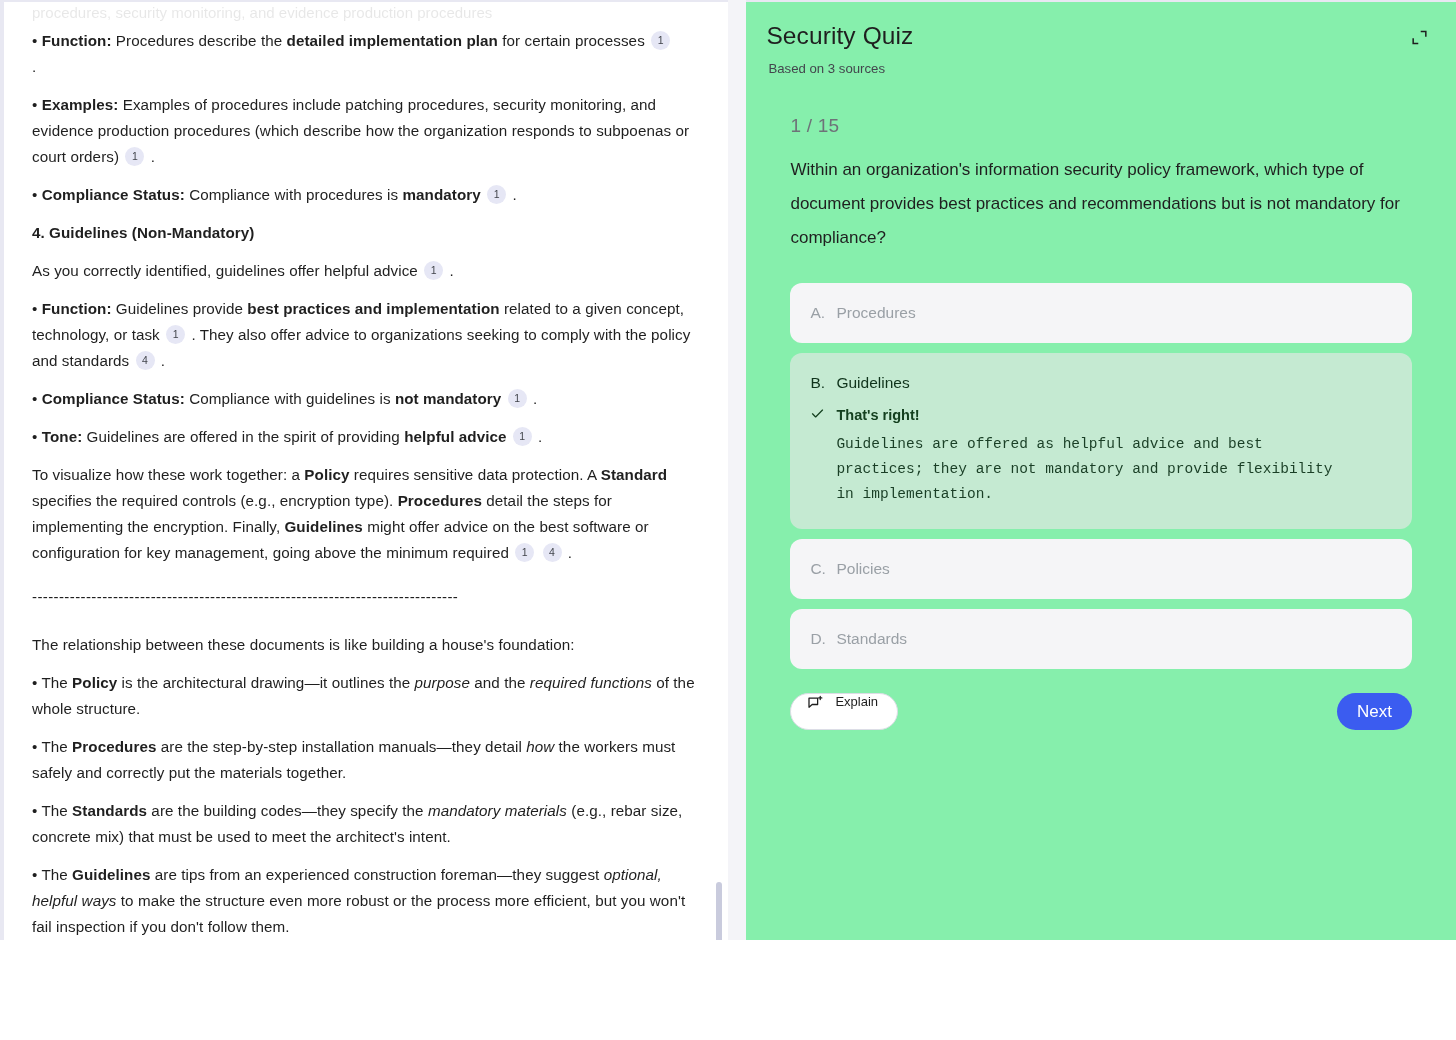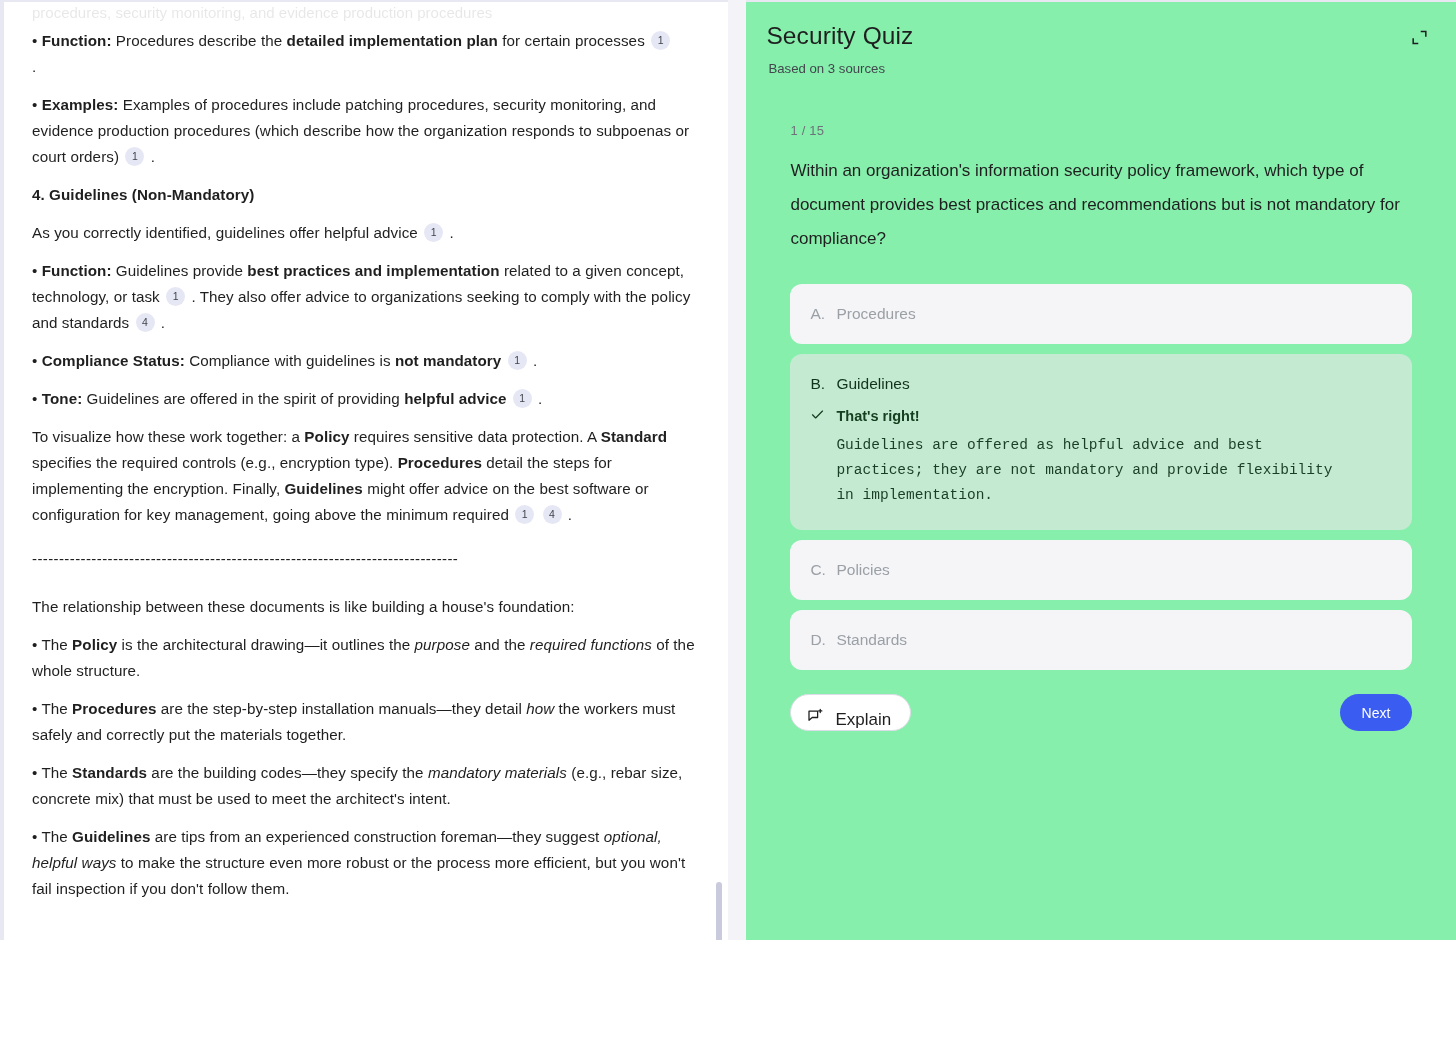--- a/index.html
+++ b/index.html
@@ -177,23 +177,23 @@
     background: transparent;
     border: none;
     cursor: pointer;
     padding: 0;
   }
 
   .quiz-body {
     padding: 28px 44px 0 44px;
   }
   .q-counter {
-    font-size: 13px;
+    font-size: 19px;
     color: #6e7278;
-    margin: 16px 0 16px 0;
+    margin: 8px 0 16px 0;
     letter-spacing: 0.2px;
   }
   .q-text {
     font-size: 17px;
     line-height: 34px;
     color: #1f1f1f;
     margin: 0 0 28px 0;
     max-width: 625px;
   }
 
@@ -253,56 +253,57 @@
   }
 
   .quiz-footer {
     display: flex;
     align-items: center;
     justify-content: space-between;
     padding: 24px 44px 0 44px;
   }
   .explain-pill {
     display: inline-flex;
-    align-items: flex-end;
+    align-items: flex-start;
     gap: 11px;
     height: 37px;
     padding: 0 19px 0 15px;
     border: 1px solid #dcdde6;
     border-radius: 20px;
     background: #ffffff;
-    font-size: 17px;
+    font-size: 13px;
     color: #1f1f1f;
     cursor: pointer;
   }
   .next-btn {
     height: 37px;
     min-width: 72px;
     padding: 0 20px;
     border-radius: 20px;
     background: #3b5cf0;
     color: #ffffff;
-    font-size: 14px;
+    font-size: 17px;
     border: none;
     cursor: pointer;
     font-family: "Liberation Sans", sans-serif;
   }
 </style>
 </head>
 <body>
 
 <div id="app">
 
   <div class="left-panel">
 
     <div class="chat-scroll">
       <div class="cut-row">procedures, security monitoring, and evidence production procedures</div>
       <div id="blocks">
           <p class="para">• <b>Function:</b> Procedures describe the <b>detailed implementation plan</b> for certain processes <span class="chip">1</span> <span><br>.</span></p>
           <p class="para">• <b>Examples:</b> Examples of procedures include patching procedures, security monitoring, and evidence production procedures (which describe how the organization responds to subpoenas or court orders) <span class="chip">1</span> .</p>
+          <p class="para">• <b>Compliance Status:</b> Compliance with procedures is <b>mandatory</b> <span class="chip">1</span> .</p>
           <p class="para"><b>4. Guidelines (Non-Mandatory)</b></p>
           <p class="para">As you correctly identified, guidelines offer helpful advice <span class="chip">1</span> .</p>
           <p class="para">• <b>Function:</b> Guidelines provide <b>best practices and implementation</b> related to a given concept, technology, or task <span class="chip">1</span> . They also offer advice to organizations seeking to comply with the policy and standards <span class="chip">4</span> .</p>
           <p class="para">• <b>Compliance Status:</b> Compliance with guidelines is <b>not mandatory</b> <span class="chip">1</span> .</p>
           <p class="para">• <b>Tone:</b> Guidelines are offered in the spirit of providing <b>helpful advice</b> <span class="chip">1</span> .</p>
           <p class="para">To visualize how these work together: a <b>Policy</b> requires sensitive data protection. A <b>Standard</b> specifies the required controls (e.g., encryption type). <b>Procedures</b> detail the steps for implementing the encryption. Finally, <b>Guidelines</b> might offer advice on the best software or configuration for key management, going above the minimum required <span class="chip">1</span> <span class="chip">4</span> .</p>
           <div class="dashes">-------------------------------------------------------------------------------</div>
           <p class="para">The relationship between these documents is like building a house's foundation:</p>
           <p class="para">• The <b>Policy</b> is the architectural drawing—it outlines the <i>purpose</i> and the <i>required functions</i> of the whole structure.</p>
           <p class="para">• The <b>Procedures</b> are the step-by-step installation manuals—they detail <i>how</i> the workers must safely and correctly put the materials together.</p>

